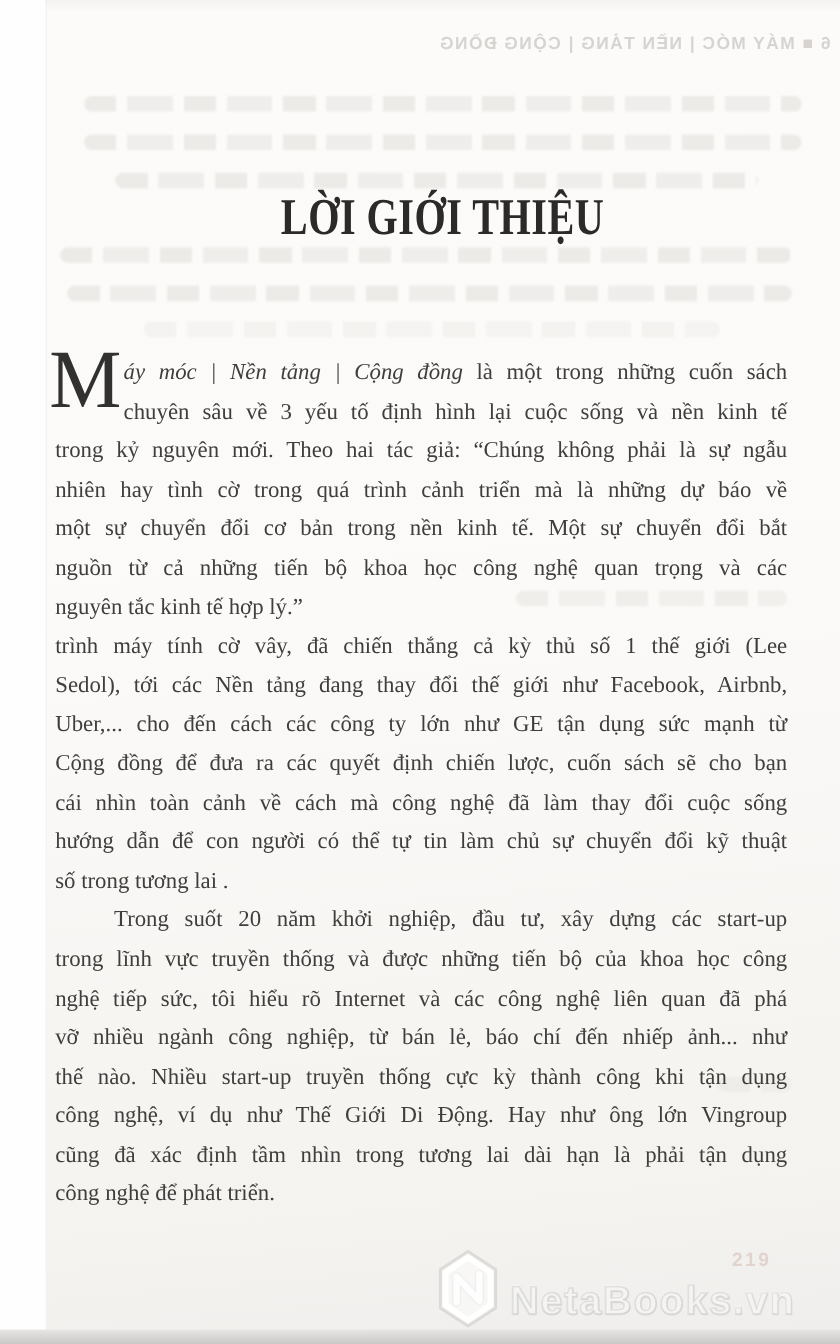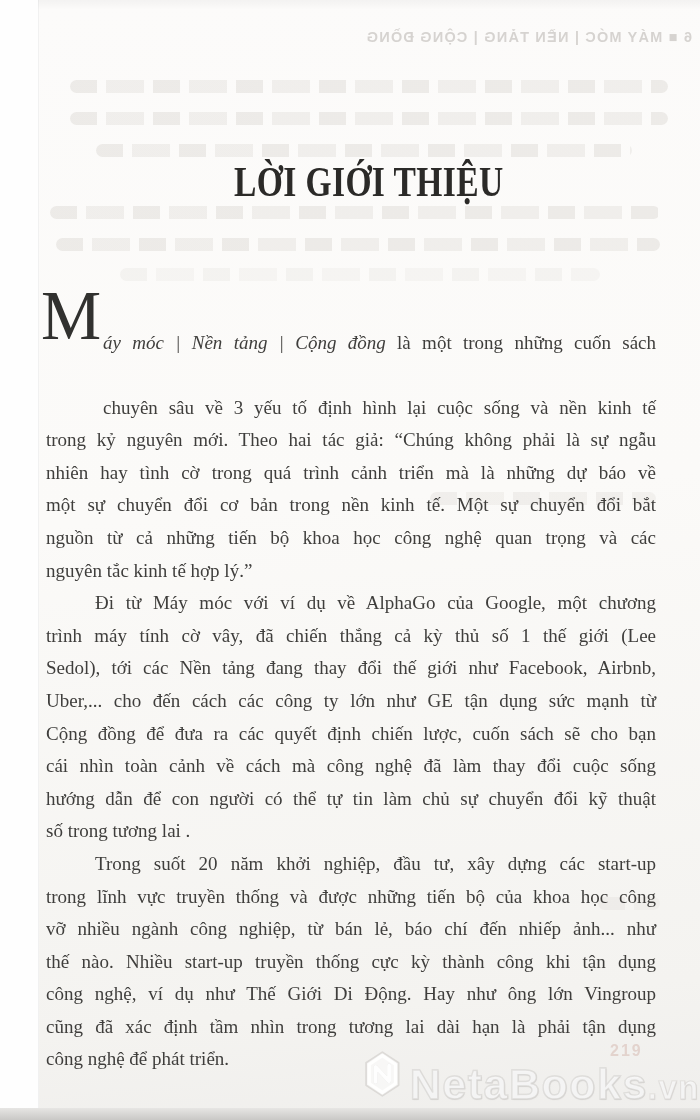--- a/index.html
+++ b/index.html
@@ -65,37 +65,37 @@
   .body{
     position:absolute;left:46px;top:295px;width:610px;
     font-size:19px;color:#3f3e3c;
   }
   .ln{
     height:32.6px;line-height:32.6px;
     text-align:justify;text-align-last:justify;
     white-space:nowrap;overflow:visible;
   }
   .ln-last{text-align-last:left;}
-  .ln-dc{padding-left:57px;margin-top:32px;}
+  .ln-dc{padding-left:57px;}
   .ln-indent{text-indent:49px;}
   .ital{font-style:italic;}
 
   
   .watermark{
     position:absolute;left:364px;top:1037px;width:336px;height:74px;
     display:flex;align-items:center;gap:9px;pointer-events:none;
   }
   .wm-text{
     font-family:"Liberation Sans","DejaVu Sans",sans-serif;
     font-weight:bold;letter-spacing:1.5px;white-space:nowrap;
     color:rgba(255,255,255,0.55);
     -webkit-text-stroke:1.4px rgba(203,200,196,0.55);
     text-shadow:0.5px 0.8px 1px rgba(176,174,171,0.28), -0.5px -0.5px 1px rgba(255,255,255,0.85);
   }
-  .wm-brand{font-size:43px;margin-top:20px;}
+  .wm-brand{font-size:33px;margin-top:20px;}
   .wm-tld{font-size:33px;-webkit-text-stroke:1.1px rgba(203,200,196,0.5);}
 </style>
 </head>
 <body>
 
 <div class="screen">
 
   <div class="scan-strip"></div>
   <div class="top-shade"></div>
 
@@ -121,31 +121,31 @@
   <div class="body">
 
     <div class="ln ln-dc"><span class="ital">áy móc | Nền tảng | Cộng đồng</span> <span>là một trong những cuốn sách</span></div>
     <div class="ln ln-dc">chuyên sâu về 3 yếu tố định hình lại cuộc sống và nền kinh tế</div>
     <div class="ln">trong kỷ nguyên mới. Theo hai tác giả: “Chúng không phải là sự ngẫu</div>
     <div class="ln">nhiên hay tình cờ trong quá trình cảnh triển mà là những dự báo về</div>
     <div class="ln">một sự chuyển đổi cơ bản trong nền kinh tế. Một sự chuyển đổi bắt</div>
     <div class="ln">nguồn từ cả những tiến bộ khoa học công nghệ quan trọng và các</div>
     <div class="ln ln-last">nguyên tắc kinh tế hợp lý.”</div>
 
-    <div class="ln ln-indent">Đi từ Máy móc với ví dụ về AlphaGo của Google, một chương</div>
     <div class="ln">trình máy tính cờ vây, đã chiến thắng cả kỳ thủ số 1 thế giới (Lee</div>
     <div class="ln">Sedol), tới các Nền tảng đang thay đổi thế giới như Facebook, Airbnb,</div>
     <div class="ln">Uber,... cho đến cách các công ty lớn như GE tận dụng sức mạnh từ</div>
     <div class="ln">Cộng đồng để đưa ra các quyết định chiến lược, cuốn sách sẽ cho bạn</div>
     <div class="ln">cái nhìn toàn cảnh về cách mà công nghệ đã làm thay đổi cuộc sống</div>
     <div class="ln">hướng dẫn để con người có thể tự tin làm chủ sự chuyển đổi kỹ thuật</div>
     <div class="ln ln-last">số trong tương lai .</div>
 
     <div class="ln ln-indent">Trong suốt 20 năm khởi nghiệp, đầu tư, xây dựng các start-up</div>
     <div class="ln">trong lĩnh vực truyền thống và được những tiến bộ của khoa học công</div>
+    <div class="ln">nghệ tiếp sức, tôi hiểu rõ Internet và các công nghệ liên quan đã phá</div>
     <div class="ln">vỡ nhiều ngành công nghiệp, từ bán lẻ, báo chí đến nhiếp ảnh... như</div>
     <div class="ln">thế nào. Nhiều start-up truyền thống cực kỳ thành công khi tận dụng</div>
     <div class="ln">công nghệ, ví dụ như Thế Giới Di Động. Hay như ông lớn Vingroup</div>
     <div class="ln">cũng đã xác định tầm nhìn trong tương lai dài hạn là phải tận dụng</div>
     <div class="ln ln-last">công nghệ để phát triển.</div>
   </div>
 
   <div class="watermark">
     <svg width="52" height="68" viewBox="0 0 52 68">
       <path d="M26 3 L49 18 L49 50 L26 65 L3 50 L3 18 Z" fill="rgba(255,255,255,0.45)" stroke="rgba(205,202,198,0.6)" stroke-width="2.5" stroke-linejoin="round"></path>

